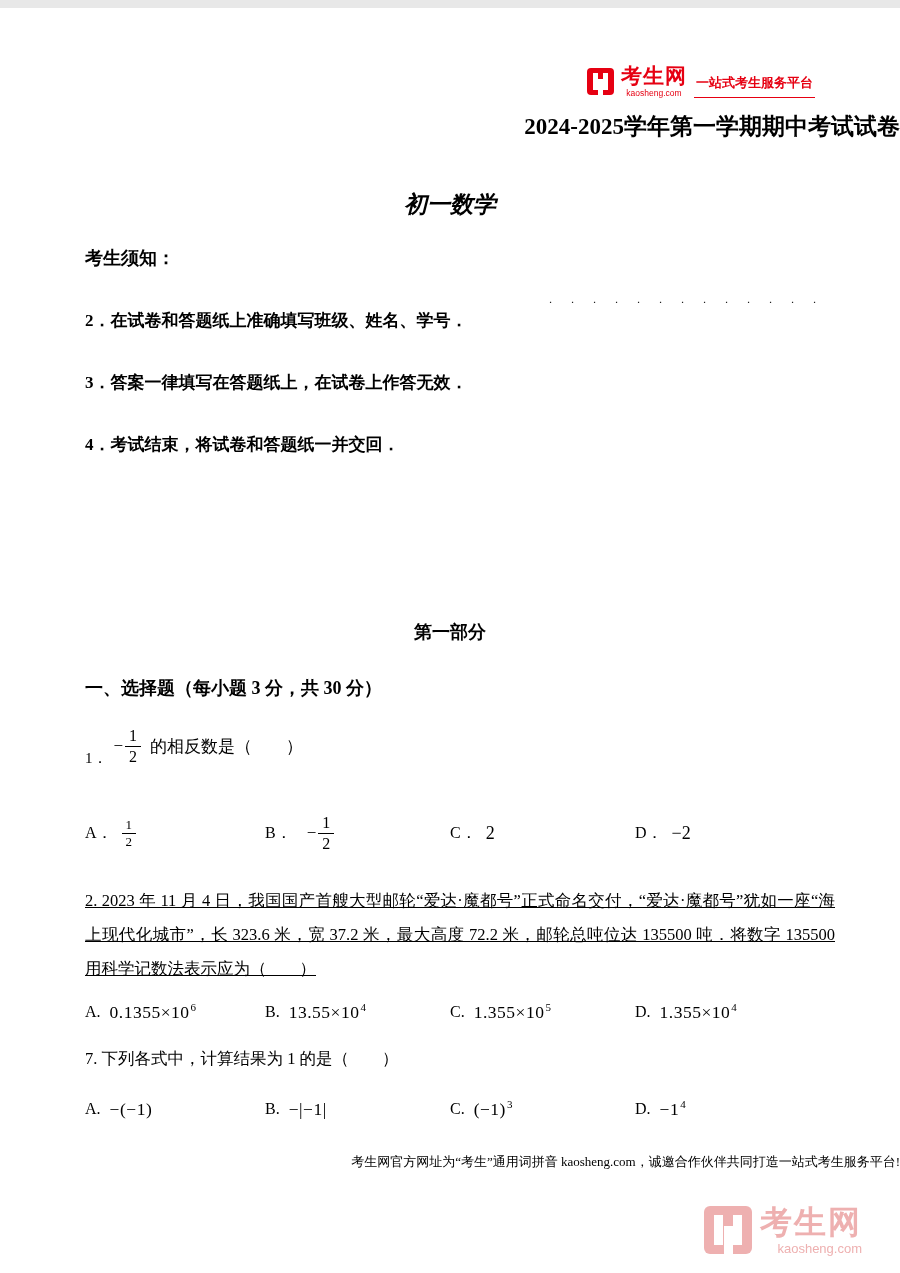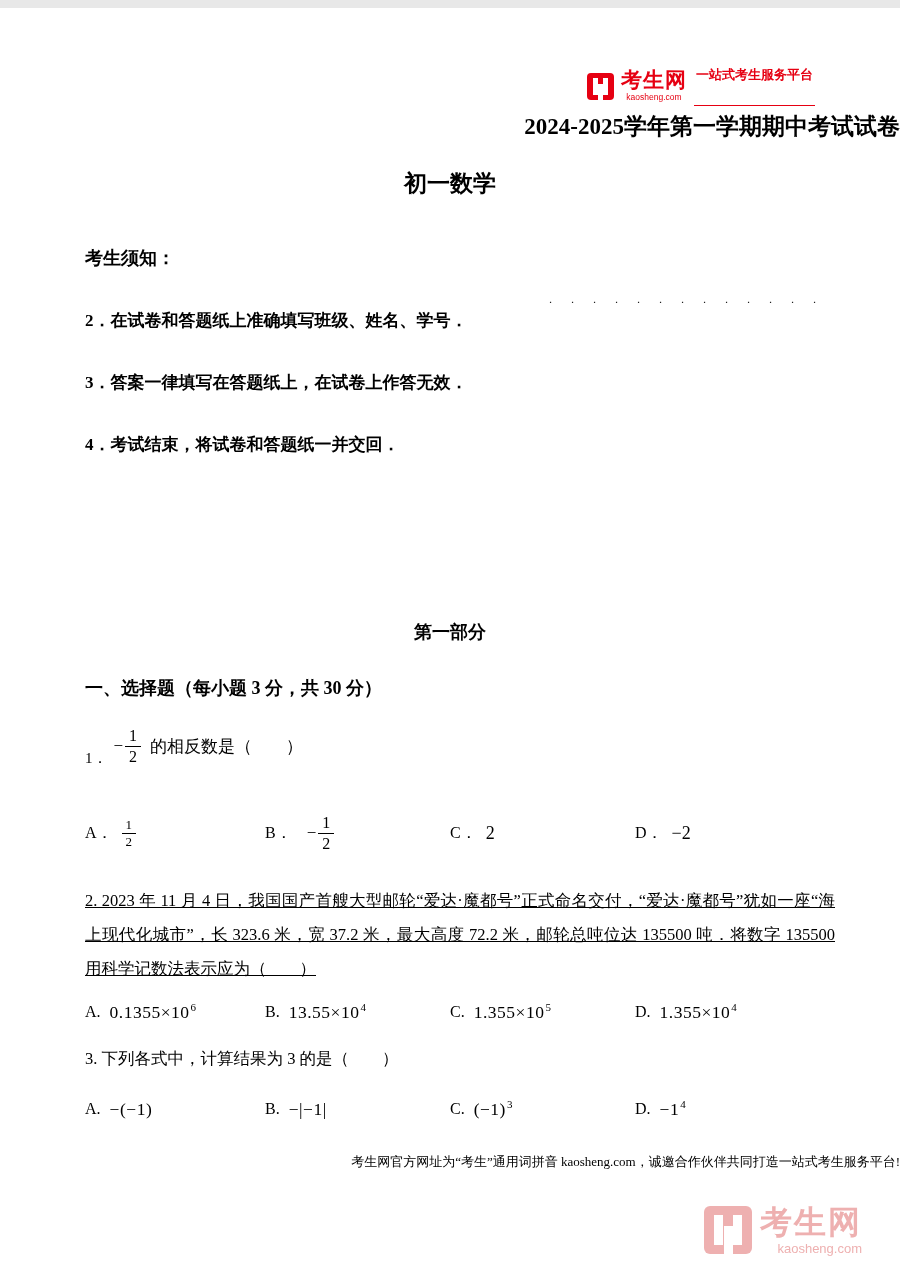--- a/index.html
+++ b/index.html
@@ -36,32 +36,32 @@
   }
   .logo-icon::before { left: 6px; top: 5px; width: 5px; height: 17px; }
   .logo-icon::after  { right: 6px; top: 5px; width: 5px; height: 17px; box-shadow: -5px 6px 0 0 #fff; }
   .logo-text-col { display: flex; flex-direction: column; align-items: center; line-height: 1; }
   .logo-name { color: #e60012; font-weight: bold; font-size: 21px; letter-spacing: 1px; }
   .logo-domain { color: #e60012; font-size: 8.5px; margin-top: 2px; font-family: "Liberation Sans", sans-serif; }
   .logo-tagline {
     color: #e60012;
     font-size: 13px;
     font-weight: bold;
-    padding: 0 2px 21px 2px;
+    padding: 0 2px 5px 2px;
     border-bottom: 1.5px solid #e60012;
     align-self: flex-end;
   }
 
   
   .title, .subtitle {
     position: absolute; left: 0; width: 100%;
     text-align: center; font-weight: bold; font-size: 23px;
   }
   .title { top: 103px; text-align: right; }
-  .subtitle { top: 160px; }
+  .subtitle { top: 181px; font-style: italic; }
 
   .notice-heading {
     position: absolute; top: 238px; left: 85px;
     font-weight: bold; font-size: 18px;
   }
   .dots {
     position: absolute; top: 284px; left: 545px;
     font-size: 11px; color: #222; white-space: nowrap;
   }
   .notice-items {
@@ -229,21 +229,21 @@
     <div class="option">
       <span class="opt-label">C.</span>
       <span class="opt-math"><span>1.355×10</span><span class="sup">5</span></span>
     </div>
     <div class="option">
       <span class="opt-label">D.</span>
       <span class="opt-math"><span>1.355×10</span><span class="sup">4</span></span>
     </div>
   </div>
 
-  <div class="q3-stem">3. 下列各式中，计算结果为 3 的是（　　）</div>
+  <div class="q3-stem">7. 下列各式中，计算结果为 1 的是（　　）</div>
   <div class="options q3-options">
     <div class="option">
       <span class="opt-label">A.</span>
       <span class="opt-math">−(−1)</span>
     </div>
     <div class="option">
       <span class="opt-label">B.</span>
       <span class="opt-math">−|−1|</span>
     </div>
     <div class="option">

